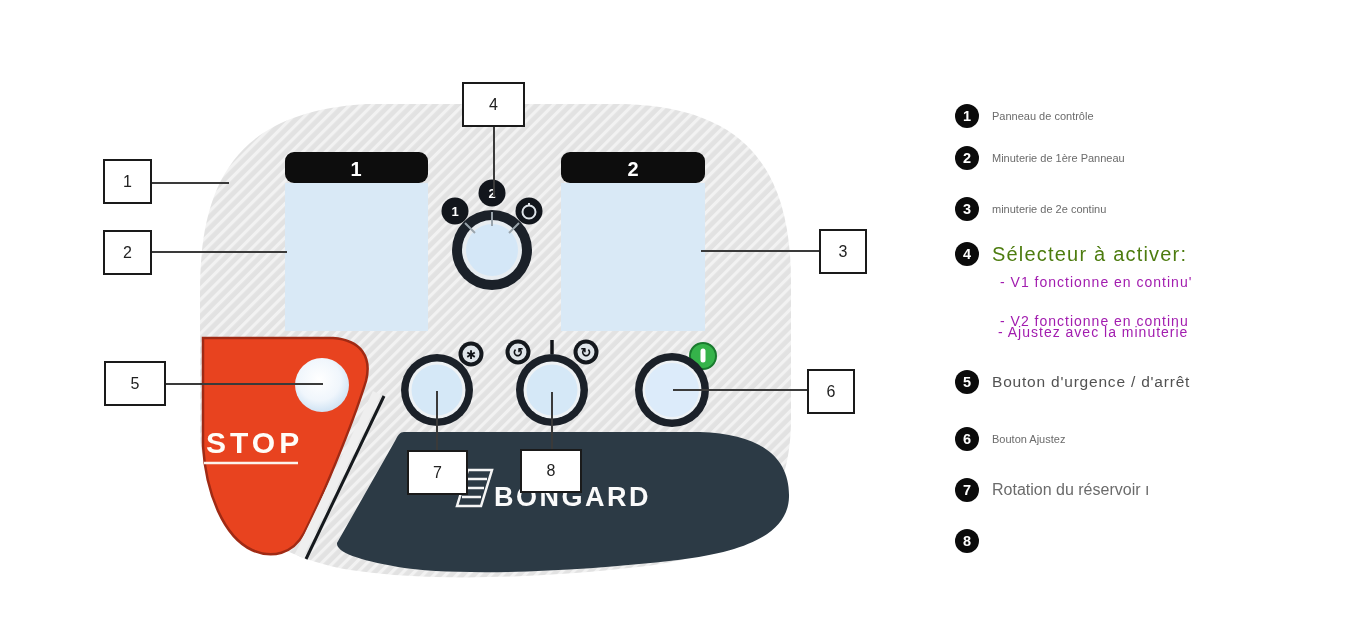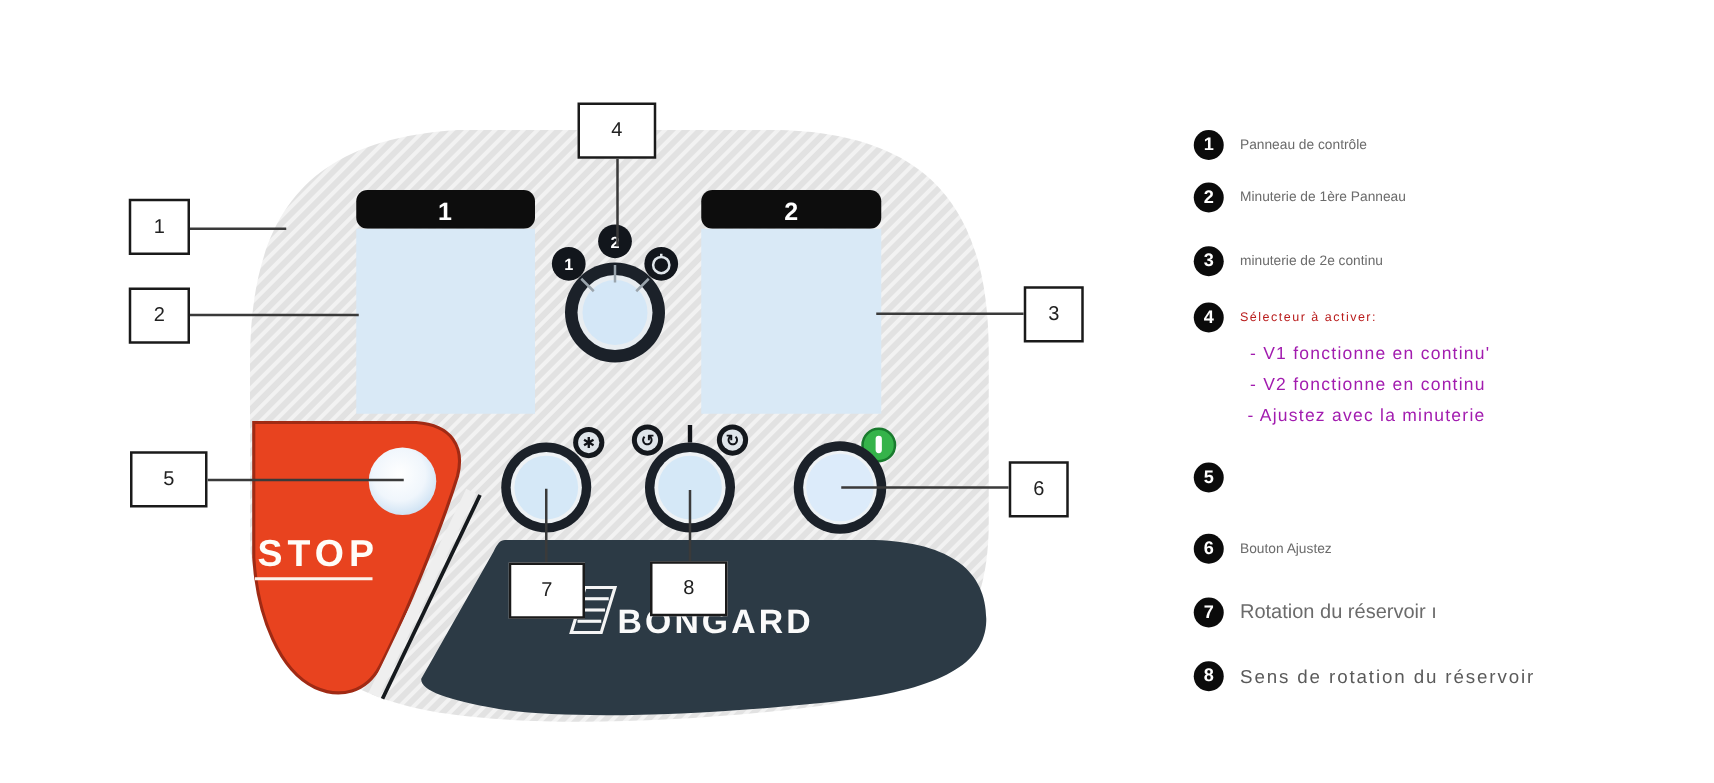--- a/index.html
+++ b/index.html
@@ -9,21 +9,21 @@
   .callout-box{position:absolute;background:#ffffff;border:2px solid #1a1a1a;
                display:flex;align-items:center;justify-content:center;
                font-size:16px;color:#222;box-sizing:border-box;}
   .callout-line{position:absolute;background:#3a3a3a;}
   .legend-row{position:absolute;display:flex;align-items:center;gap:13px;}
   .legend-badge{width:24px;height:24px;border-radius:50%;background:#0b0b0b;color:#ffffff;
                 display:flex;align-items:center;justify-content:center;
                 font-size:14.5px;font-weight:bold;flex:0 0 auto;}
   .legend-text{color:#6b6b6b;white-space:nowrap;}
   .t-sm{font-size:11px;}
-  .t-md{font-size:10px;letter-spacing:1.2px;color:#b91c1c;}
+  .t-md{font-size:20px;letter-spacing:1.2px;color:#4d7c0f;}
   .t-lg{font-size:15.5px;letter-spacing:0.8px;color:#525252;}
   .t-xl{font-size:15px;letter-spacing:1.5px;color:#5a5a5a;}
   .legend-sub{position:absolute;font-size:14px;letter-spacing:1px;color:#a21caf;white-space:nowrap;}
 </style>
 </head>
 <body>
 
 <div class="canvas">
 
   <svg width="1371" height="626" viewBox="0 0 1371 626">
@@ -172,31 +172,31 @@
   </div>
   <div class="legend-row" style="left:955px;top:197px;">
     <span class="legend-badge">3</span>
     <span class="legend-text t-sm">minuterie de 2e continu</span>
   </div>
   <div class="legend-row" style="left:955px;top:242px;">
     <span class="legend-badge">4</span>
     <span class="legend-text t-md">Sélecteur à activer:</span>
   </div>
   <div class="legend-sub" style="left:1000px;top:274px;">- V1 fonctionne en continu'</div>
-  <div class="legend-sub" style="left:1000px;top:299px;">- V2 fonctionne en continu</div>
+  <div class="legend-sub" style="left:1000px;top:313px;">- V2 fonctionne en continu</div>
   <div class="legend-sub" style="left:998px;top:324px;">- Ajustez avec la minuterie</div>
   <div class="legend-row" style="left:955px;top:370px;">
     <span class="legend-badge">5</span>
+    <span class="legend-text t-lg">Bouton d'urgence / d'arrêt</span>
   </div>
   <div class="legend-row" style="left:955px;top:427px;">
     <span class="legend-badge">6</span>
     <span class="legend-text t-sm">Bouton Ajustez</span>
   </div>
   <div class="legend-row" style="left:955px;top:478px;">
     <span class="legend-badge">7</span>
     <span class="legend-text" style="font-size:16px;">Rotation du réservoir ı</span>
   </div>
   <div class="legend-row" style="left:955px;top:529px;">
     <span class="legend-badge">8</span>
-    <span class="legend-text t-xl">Sens de rotation du réservoir</span>
   </div>
 
 </div>
 
 </body></html>

